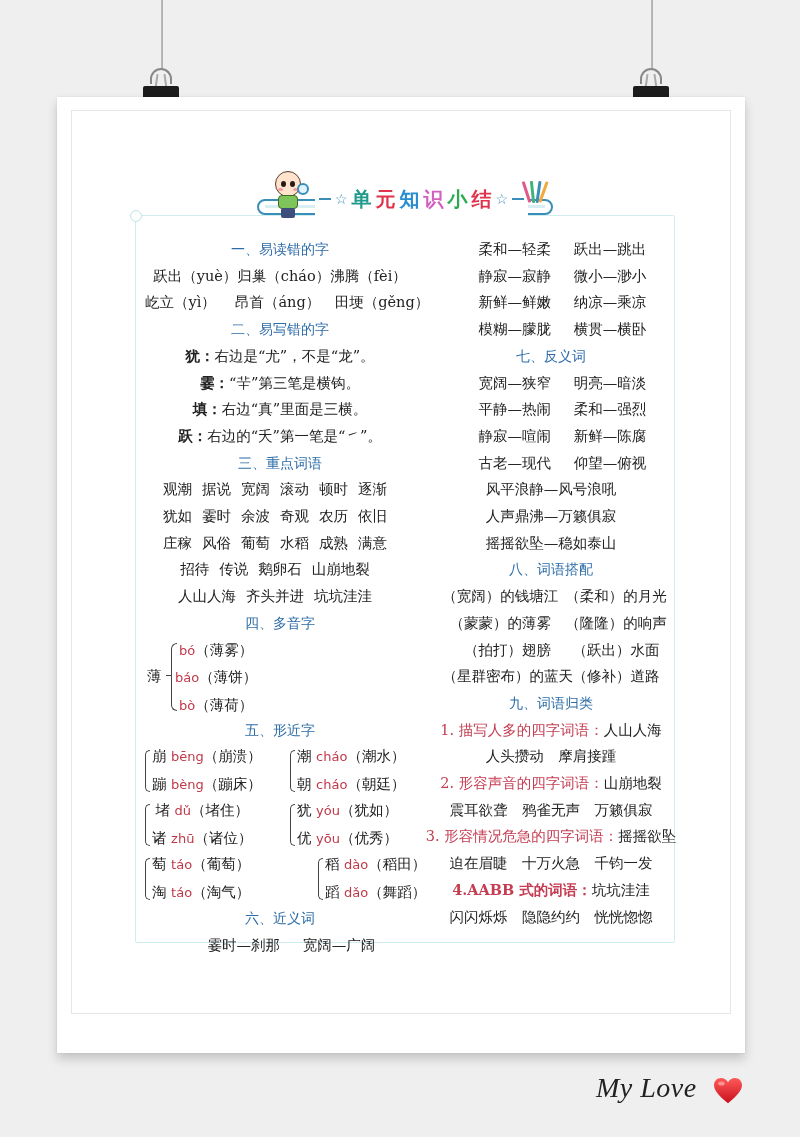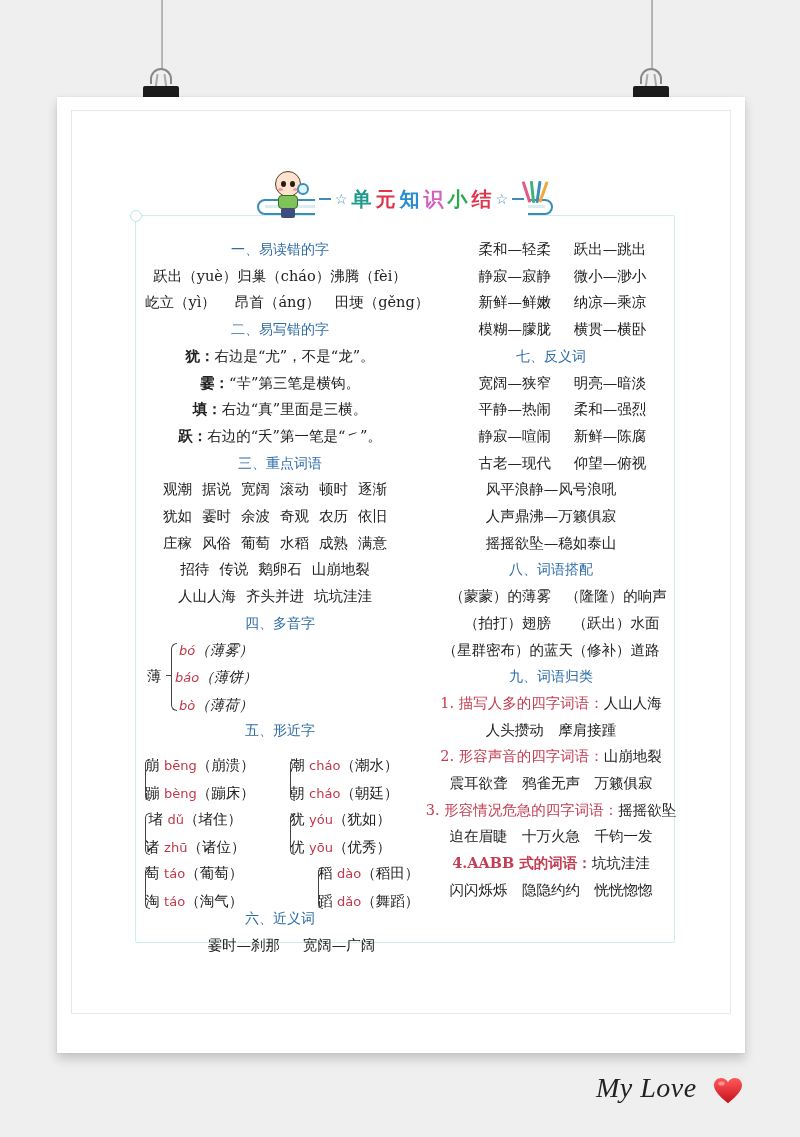--- a/index.html
+++ b/index.html
@@ -48,24 +48,24 @@
   .py { font-family: "DejaVu Sans", sans-serif; font-size: 13px; }
   .red { color: #c0394a; }
   .pair { display: inline-block; width: 118px; }
   .match1 { display: inline-block; width: 130px; }
   .cat-label { color: #c43d52; }
 
   .poly { position: relative; height: 80px; }
   .poly .char { position: absolute; left: 2px; top: 26px; }
   .poly .brace { position: absolute; left: 26px; top: 6px; width: 6px; height: 68px; border: 1.5px solid #444; border-right: none; border-radius: 6px 0 0 6px; }
   .poly .brace::after { content:""; position:absolute; left:-6px; top:31px; width:5px; height:1.5px; background:#444; }
-  .poly .opts { position: absolute; left: 30px; top: 0; font-style: italic; }
+  .poly .opts { position: absolute; left: 30px; top: 0; }
 
   .sim-row { position: relative; height: 54px; }
-  .sim { position: absolute; top: 9px; }
+  .sim { position: absolute; top: 0; padding-left: 7px; }
   .sim .br { position: absolute; left: 0; top: 7px; width: 5px; height: 42px; border: 1.5px solid #444; border-right: none; border-radius: 5px 0 0 5px; }
 
   .signature { position: absolute; left: 596px; top: 1072px; font-family: "Liberation Serif", "DejaVu Serif", serif; font-style: italic; font-size: 28px; color: #222; letter-spacing: 0.5px; }
   .heart { position: absolute; left: 713px; top: 1077px; width: 30px; height: 28px; }
 </style>
 </head>
 <body>
 
 <div class="wire" style="left:161px;height:70px;"></div>
 <div class="wire" style="left:651px;height:70px;"></div>
@@ -199,20 +199,21 @@
   <div class="h">七、反义词</div>
   <div class="row"><span class="pair">宽阔—狭窄</span><span>明亮—暗淡</span></div>
   <div class="row"><span class="pair">平静—热闹</span><span>柔和—强烈</span></div>
   <div class="row"><span class="pair">静寂—喧闹</span><span>新鲜—陈腐</span></div>
   <div class="row"><span class="pair">古老—现代</span><span>仰望—俯视</span></div>
   <div class="row">风平浪静—风号浪吼</div>
   <div class="row">人声鼎沸—万籁俱寂</div>
   <div class="row">摇摇欲坠—稳如泰山</div>
 
   <div class="h">八、词语搭配</div>
+  <div class="row"><span class="match1">（宽阔）的钱塘江</span><span>（柔和）的月光</span></div>
   <div class="row"><span class="match1">（蒙蒙）的薄雾</span><span>（隆隆）的响声</span></div>
   <div class="row"><span class="match1">（拍打）翅膀</span><span>（跃出）水面</span></div>
   <div class="row"><span class="match1">（星群密布）的蓝天</span><span>（修补）道路</span></div>
 
   <div class="h">九、词语归类</div>
   <div class="row"><span class="cat-label">1. 描写人多的四字词语：</span><span>人山人海</span></div>
   <div class="row">人头攒动　摩肩接踵</div>
   <div class="row"><span class="cat-label">2. 形容声音的四字词语：</span><span>山崩地裂</span></div>
   <div class="row">震耳欲聋　鸦雀无声　万籁俱寂</div>
   <div class="row"><span class="cat-label">3. 形容情况危急的四字词语：</span><span>摇摇欲坠</span></div>

